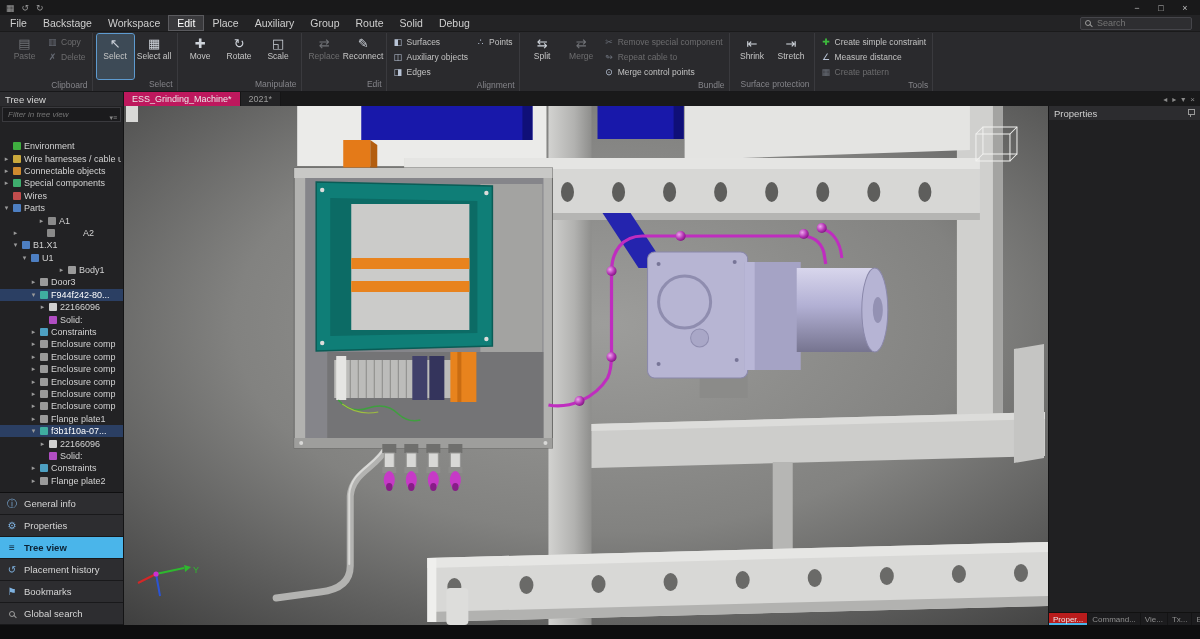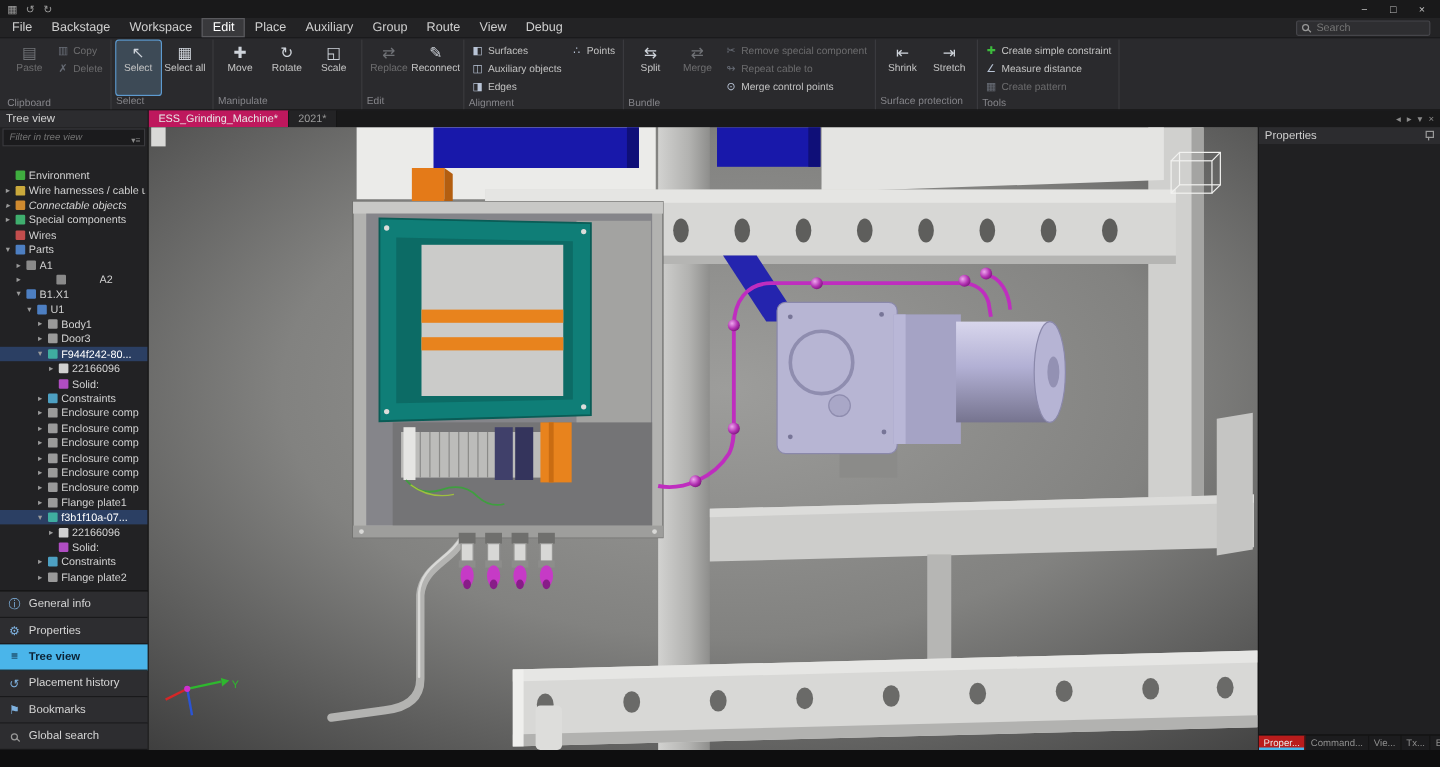--- a/index.html
+++ b/index.html
@@ -26,21 +26,21 @@
 .rbody{display:flex;align-items:stretch;height:46px;gap:2px}
 .rbtn-big{width:37px;display:flex;flex-direction:column;align-items:center;padding-top:2px;gap:1px;border-radius:2px}
 .rbtn-big .ricon{font-size:13px;line-height:15px;color:#ced3da}
 .rbtn-big .rlabel{font-size:8.5px;line-height:9px;text-align:center;color:#c6c6c6}
 .rbtn-big.active{background:#3d4a56;outline:1px solid #5e9bd0}
 .disabled{opacity:.42}
 .rsmallwrap{display:flex;flex-direction:column;flex-wrap:wrap;height:46px;column-gap:3px;align-content:flex-start}
 .rbtn-small{display:flex;align-items:center;gap:3px;height:15px;padding:0 2px;border-radius:2px}
 .rbtn-small .ricon{font-size:9px;width:11px;text-align:center;color:#b9c4d6}
 .rbtn-small .rlabel{font-size:8.5px;color:#c2c2c2;white-space:nowrap}
-.rglabel{font-size:8.5px;color:#85858a;text-align:left;height:12px;line-height:11px}
+.rglabel{font-size:8.5px;color:#85858a;text-align:right;height:12px;line-height:11px}
 
 .tabrow{height:14px;background:#19191a;display:flex;align-items:flex-end;flex:none}
 .doctabs{display:flex;height:14px}
 .doctab{height:14px;padding:0 8px;font-size:9px;display:flex;align-items:center;color:#9a9a9a;background:#232325;border-right:1px solid #151516;white-space:nowrap}
 .doctab.active{background:#be185d;color:#e8e8e8}
 .tabnav{margin-left:auto;display:flex;gap:5px;padding-right:5px;color:#8a8a8a;font-size:8px;align-items:center;height:14px}
 
 .main{flex:1;display:flex;min-height:0}
 .leftcol{width:124px;background:#222224;border-right:1px solid #141415;display:flex;flex-direction:column;flex:none}
 .tree-header{height:14px;background:#2c2c2f;font-size:9.5px;display:flex;align-items:center;padding:0 5px;color:#d6d6d6;flex:none}
@@ -94,21 +94,21 @@
   <div class="menubar">
     <div class="menu-items">
         <div class="menu-item">File</div>
         <div class="menu-item">Backstage</div>
         <div class="menu-item">Workspace</div>
         <div class="menu-item active">Edit</div>
         <div class="menu-item">Place</div>
         <div class="menu-item">Auxiliary</div>
         <div class="menu-item">Group</div>
         <div class="menu-item">Route</div>
-        <div class="menu-item">View</div>
+        <div class="menu-item">Solid</div>
         <div class="menu-item">Debug</div>
       </div>
     <div class="searchbox">
       <span class="mag"></span>
       <input placeholder="Search" style="">
     </div>
   </div>
 
   <div class="ribbon">
       <div class="rgroup">
@@ -269,61 +269,61 @@
           <div class="trow" style="padding-left: 3px;">
             <span class="texp"></span>
             <span class="ticon" style="background: rgb(63, 174, 63);"></span>
             <span class="tlabel">Environment</span>
           </div>
           <div class="trow" style="padding-left: 3px;">
             <span class="texp">▸</span>
             <span class="ticon" style="background: rgb(202, 169, 60);"></span>
             <span class="tlabel">Wire harnesses / cable uni</span>
           </div>
-          <div class="trow" style="padding-left: 3px; font-style: italic;">
+          <div class="trow" style="padding-left: 3px;">
             <span class="texp">▸</span>
             <span class="ticon" style="background: rgb(207, 138, 47);"></span>
             <span class="tlabel">Connectable objects</span>
           </div>
           <div class="trow" style="padding-left: 3px;">
             <span class="texp">▸</span>
             <span class="ticon" style="background: rgb(63, 174, 110);"></span>
             <span class="tlabel">Special components</span>
           </div>
           <div class="trow" style="padding-left: 3px;">
             <span class="texp"></span>
             <span class="ticon" style="background: rgb(194, 77, 77);"></span>
             <span class="tlabel">Wires</span>
           </div>
           <div class="trow" style="padding-left: 3px;">
             <span class="texp">▾</span>
             <span class="ticon" style="background: rgb(77, 127, 194);"></span>
             <span class="tlabel">Parts</span>
           </div>
-          <div class="trow" style="padding-left: 12px;">
+          <div class="trow" style="padding-left: 12px; margin-left: 26px;">
             <span class="texp">▸</span>
             <span class="ticon" style="background: rgb(138, 138, 138);"></span>
             <span class="tlabel">A1</span>
           </div>
           <div class="trow" style="padding-left: 12px; gap: 28px;">
             <span class="texp">▸</span>
             <span class="ticon" style="background: rgb(138, 138, 138);"></span>
             <span class="tlabel">A2</span>
           </div>
           <div class="trow" style="padding-left: 12px;">
             <span class="texp">▾</span>
             <span class="ticon" style="background: rgb(77, 127, 194);"></span>
             <span class="tlabel">B1.X1</span>
           </div>
           <div class="trow" style="padding-left: 21px;">
             <span class="texp">▾</span>
             <span class="ticon" style="background: rgb(77, 127, 194);"></span>
             <span class="tlabel">U1</span>
           </div>
-          <div class="trow" style="padding-left: 30px;">
+          <div class="trow" style="padding-left: 30px; margin-left: 28px;">
             <span class="texp">▸</span>
             <span class="ticon" style="background: rgb(154, 154, 154);"></span>
             <span class="tlabel">Body1</span>
           </div>
           <div class="trow" style="padding-left: 30px;">
             <span class="texp">▸</span>
             <span class="ticon" style="background: rgb(154, 154, 154);"></span>
             <span class="tlabel">Door3</span>
           </div>
           <div class="trow selected" style="padding-left: 30px;">

